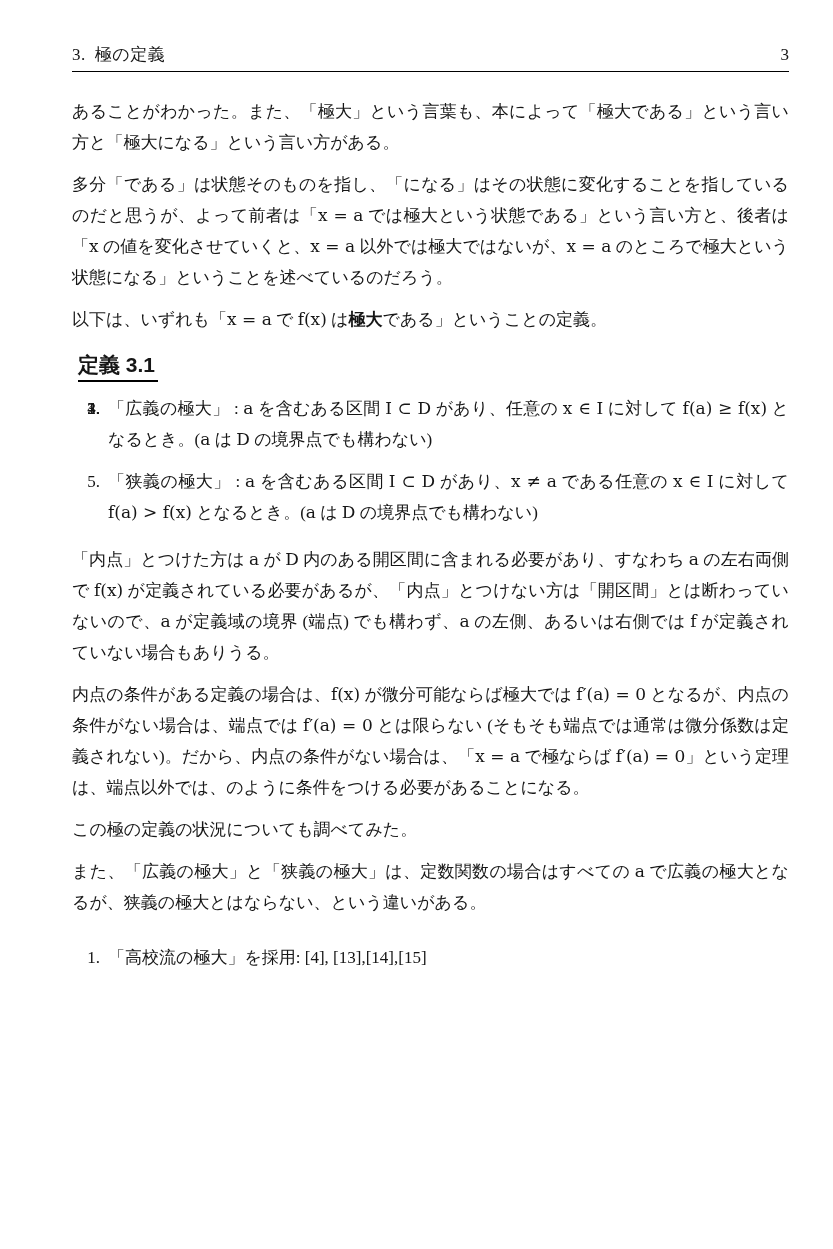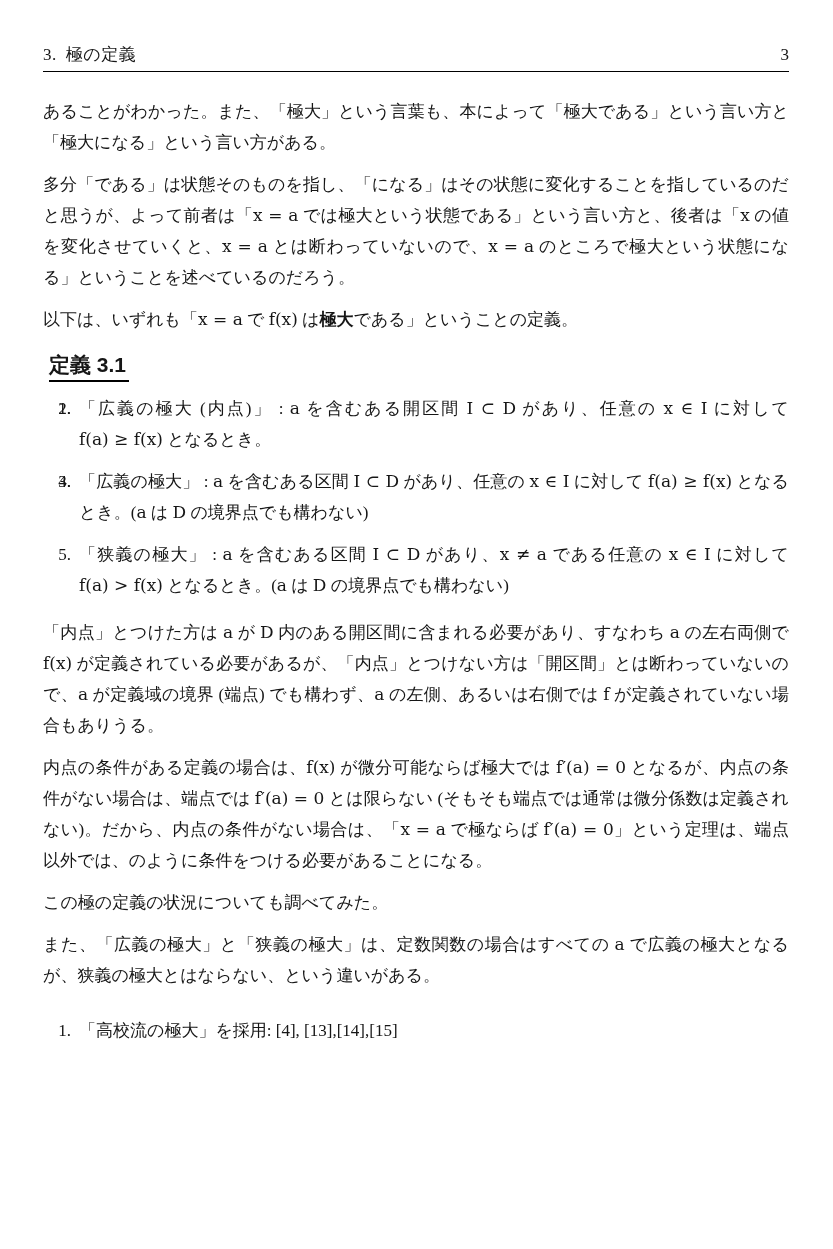--- a/index.html
+++ b/index.html
@@ -3,21 +3,21 @@
 <meta charset="utf-8">
 <style>
   * { margin:0; padding:0; box-sizing:border-box; }
   html,body { background:#ffffff; }
   .page {
     position:relative;
     width:833px; height:1249px;
     background:#ffffff; color:#161616;
     font-family:"Liberation Serif","DejaVu Serif",serif;
     font-size:17px;
-    padding:44px 44px 0 43px;
+    padding:44px 44px 0 72px;
     overflow:hidden;
   }
   .header {
     display:flex; justify-content:space-between; align-items:flex-end;
     line-height:22px;
     padding-bottom:5px;
     border-bottom:1px solid #000;
   }
   .header .sec { letter-spacing:0.5px; }
   .content {
@@ -58,34 +58,33 @@
 <div class="page">
 
   <div class="header">
     <span class="sec">3. 極の定義</span>
     <span class="pno">3</span>
   </div>
 
   <div class="content">
 
     <p><span>あることがわかった。また、「極大」という言葉も、本によって「極大である」という言い方と「極大になる」という言い方がある。</span></p>
-    <p><span>多分「である」は状態そのものを指し、「になる」はその状態に変化することを指しているのだと思うが、よって前者は「</span><span class="m">x = a</span><span> では極大という状態である」という言い方と、後者は「</span><span class="m">x</span><span> の値を変化させていくと、</span><span class="m">x = a</span><span> とは断わっていないので、</span><span class="m">x = a</span><span> のところで極大という状態になる」ということを述べているのだろう。</span></p>
+    <p><span>多分「である」は状態そのものを指し、「になる」はその状態に変化することを指しているのだと思うが、よって前者は「</span><span class="m">x = a</span><span> では極大という状態である」という言い方と、後者は「</span><span class="m">x</span><span> の値を変化させていくと、</span><span class="m">x = a</span><span> 以外では極大ではないが、</span><span class="m">x = a</span><span> のところで極大という状態になる」ということを述べているのだろう。</span></p>
     <p><span>以下は、いずれも「</span><span class="m">x = a</span><span> で </span><span class="m">f(x)</span><span> は</span><span class="b">極大</span><span>である」ということの定義。</span></p>
 
     <div class="def-title">
       <span class="def-title-text">定義 3.1</span>
     </div>
 
     <div class="dlist">
       <div class="li">
         <span class="num">1.</span>
       </div>
       <div class="li">
         <span class="num">2.</span>
-        <span class="itxt"><span>「広義の極大 (内点)」 : </span><span class="m">a</span><span> を含むある開区間 </span><span class="m">I ⊂ D</span><span> があり、任意の </span><span class="m">x ∈ I</span><span> に対して </span><span class="m">f(a) ≥ f(x)</span><span> となるとき。</span></span>
       </div>
       <div class="li">
         <span class="num">3.</span>
       </div>
       <div class="li">
         <span class="num">4.</span>
         <span class="itxt"><span>「広義の極大」 : </span><span class="m">a</span><span> を含むある区間 </span><span class="m">I ⊂ D</span><span> があり、任意の </span><span class="m">x ∈ I</span><span> に対して </span><span class="m">f(a) ≥ f(x)</span><span> となるとき。(</span><span class="m">a</span><span> は </span><span class="m">D</span><span> の境界点でも構わない)</span></span>
       </div>
       <div class="li">
         <span class="num">5.</span>

